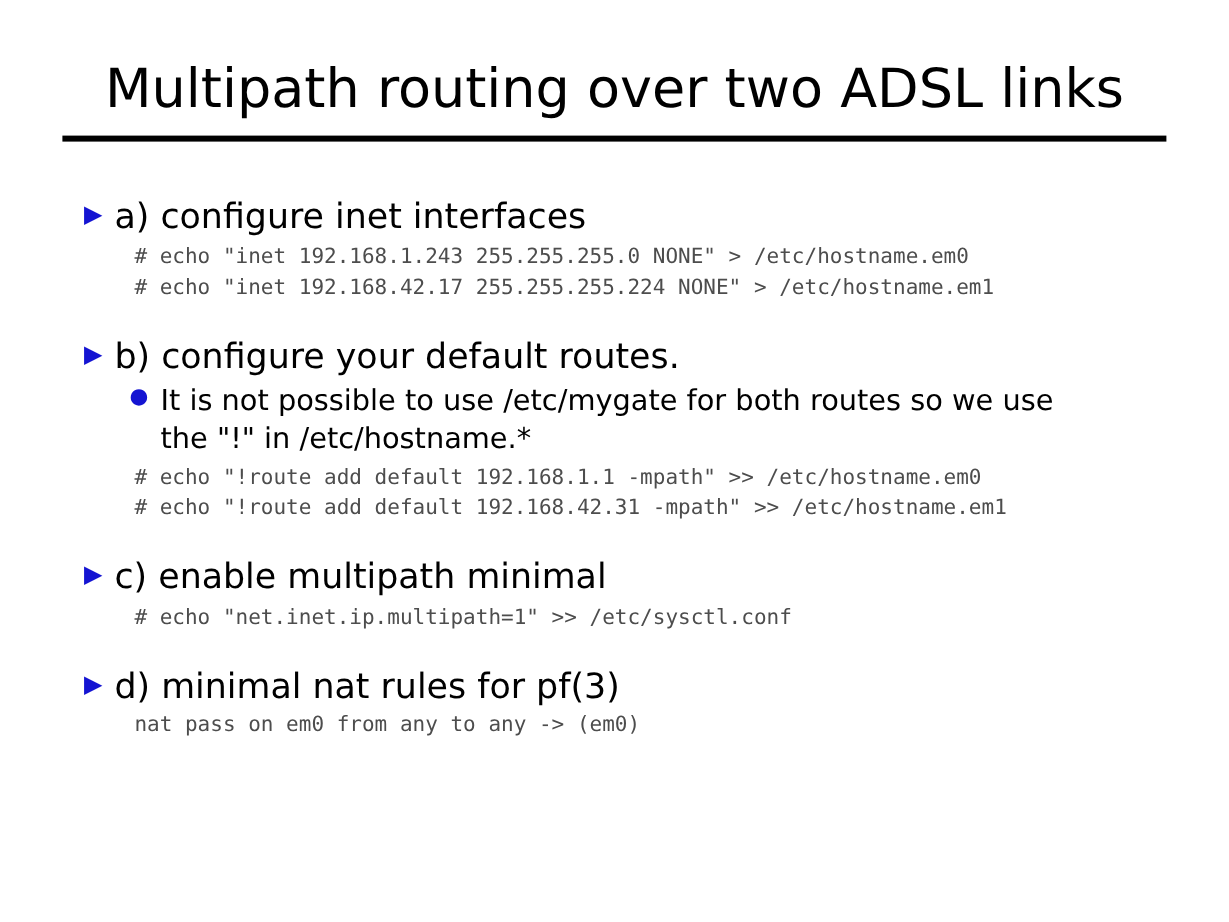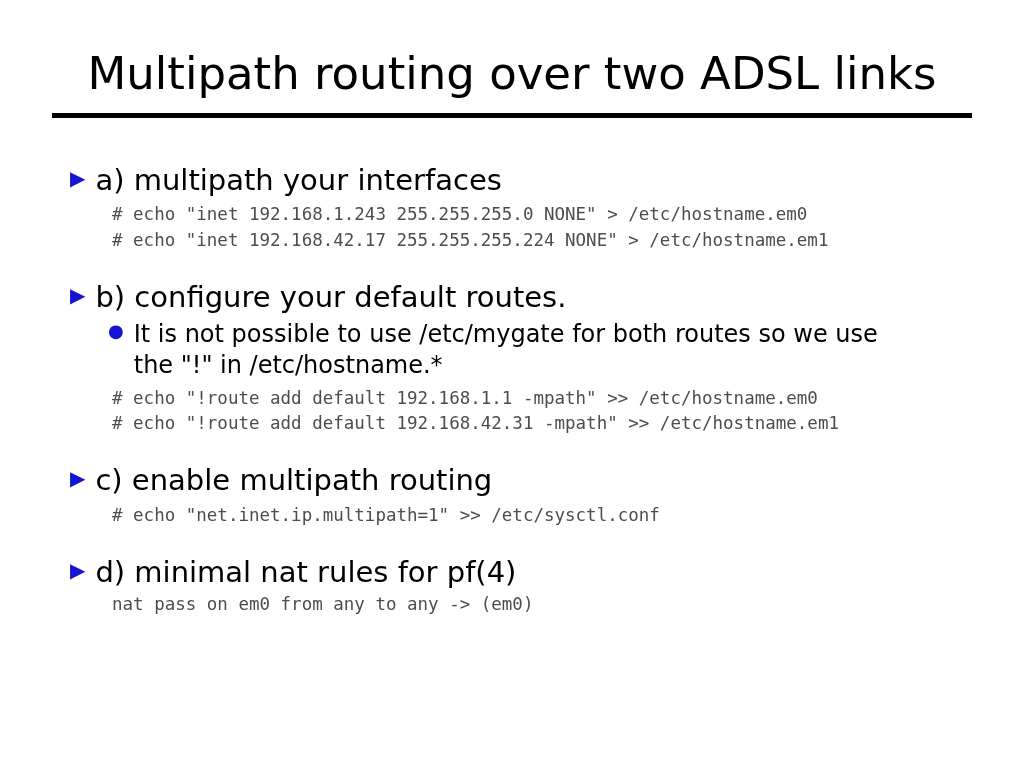--- a/index.html
+++ b/index.html
@@ -107,21 +107,21 @@
 <div class="slide">
 
   <div class="slide-title">Multipath routing over two ADSL links</div>
   <div class="title-rule"></div>
 
   <div class="content">
 
     <div class="block">
       <div class="lvl1">
         <span class="marker">▶</span>
-        <span class="text">a) multipath your interfaces</span>
+        <span class="text">a) configure inet interfaces</span>
       </div>
       <div class="code code-block"># echo "inet 192.168.1.243 255.255.255.0 NONE" &gt; /etc/hostname.em0</div>
       <div class="code"># echo "inet 192.168.42.17 255.255.255.224 NONE" &gt; /etc/hostname.em1</div>
     </div>
 
     <div class="spacer-sm"></div>
 
     <div class="block">
       <div class="lvl1">
         <span class="marker">▶</span>
@@ -133,29 +133,29 @@
       </div>
       <div class="code code-block"># echo "!route add default 192.168.1.1 -mpath" &gt;&gt; /etc/hostname.em0</div>
       <div class="code"># echo "!route add default 192.168.42.31 -mpath" &gt;&gt; /etc/hostname.em1</div>
     </div>
 
     <div class="spacer-sm"></div>
 
     <div class="block">
       <div class="lvl1">
         <span class="marker">▶</span>
-        <span class="text">c) enable multipath routing</span>
+        <span class="text">c) enable multipath minimal</span>
       </div>
       <div class="code code-block"># echo "net.inet.ip.multipath=1" &gt;&gt; /etc/sysctl.conf</div>
     </div>
 
     <div class="spacer-sm"></div>
 
     <div class="block">
       <div class="lvl1">
         <span class="marker">▶</span>
-        <span class="text">d) minimal nat rules for pf(4)</span>
+        <span class="text">d) minimal nat rules for pf(3)</span>
       </div>
       <div class="code">nat pass on em0 from any to any -&gt; (em0)</div>
     </div>
 
   </div>
 </div>
 
 </body></html>

